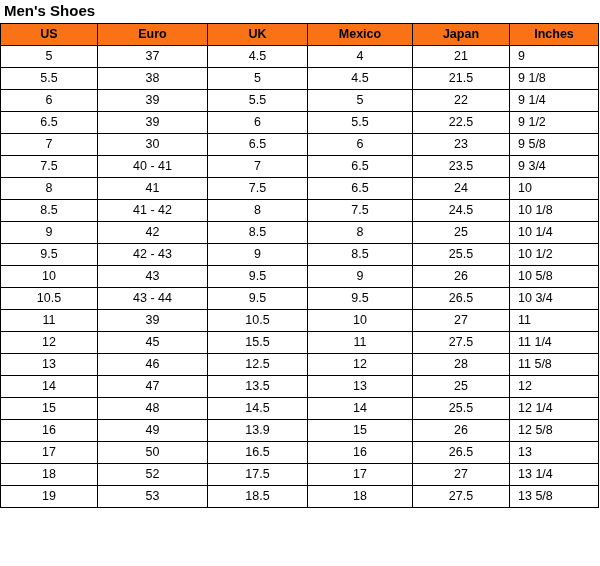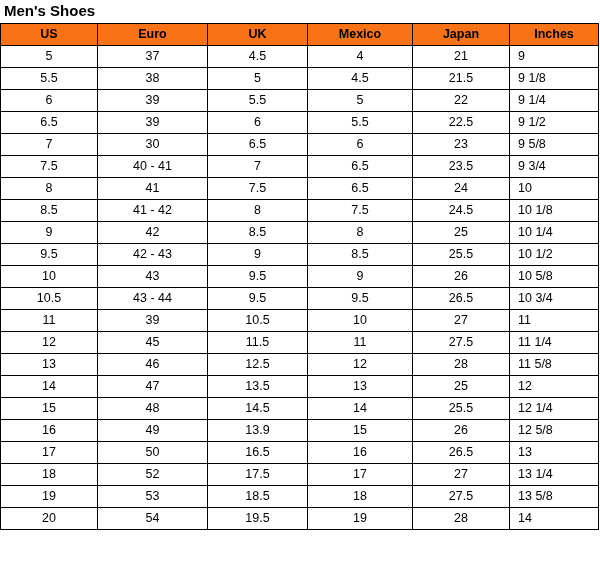--- a/index.html
+++ b/index.html
@@ -193,21 +193,21 @@
         <td>11</td>
         <td>39</td>
         <td>10.5</td>
         <td>10</td>
         <td>27</td>
         <td class="col-inches">11</td>
       </tr>
       <tr>
         <td>12</td>
         <td>45</td>
-        <td>11.5</td>
+        <td>15.5</td>
         <td>11</td>
         <td>27.5</td>
         <td class="col-inches">11 1/4</td>
       </tr>
       <tr>
         <td>13</td>
         <td>46</td>
         <td>12.5</td>
         <td>12</td>
         <td>28</td>
@@ -254,23 +254,15 @@
         <td class="col-inches">13 1/4</td>
       </tr>
       <tr>
         <td>19</td>
         <td>53</td>
         <td>18.5</td>
         <td>18</td>
         <td>27.5</td>
         <td class="col-inches">13 5/8</td>
       </tr>
-      <tr>
-        <td>20</td>
-        <td>54</td>
-        <td>19.5</td>
-        <td>19</td>
-        <td>28</td>
-        <td class="col-inches">14</td>
-      </tr>
     </tbody>
   </table>
 </div>
 
 </body></html>

